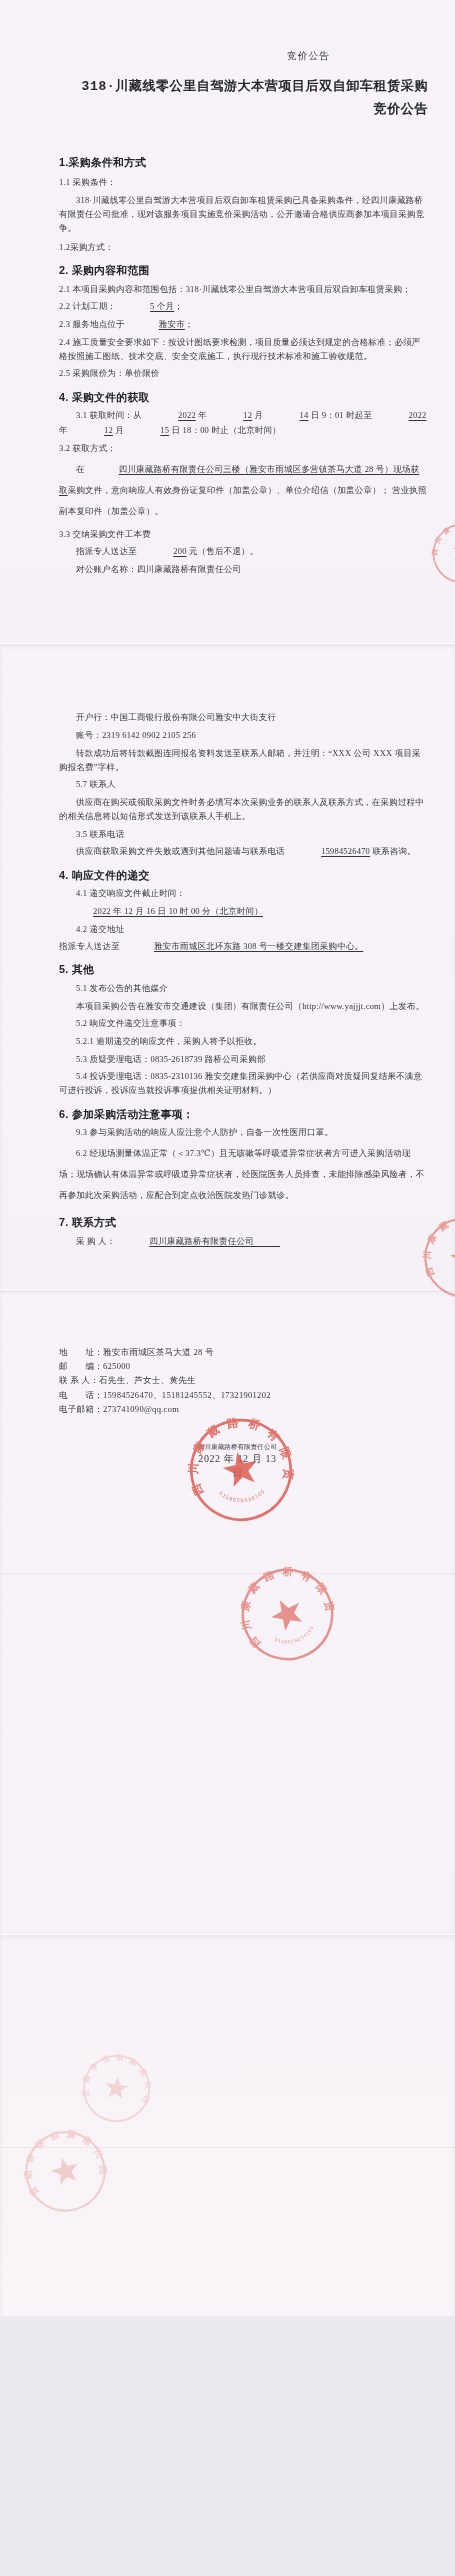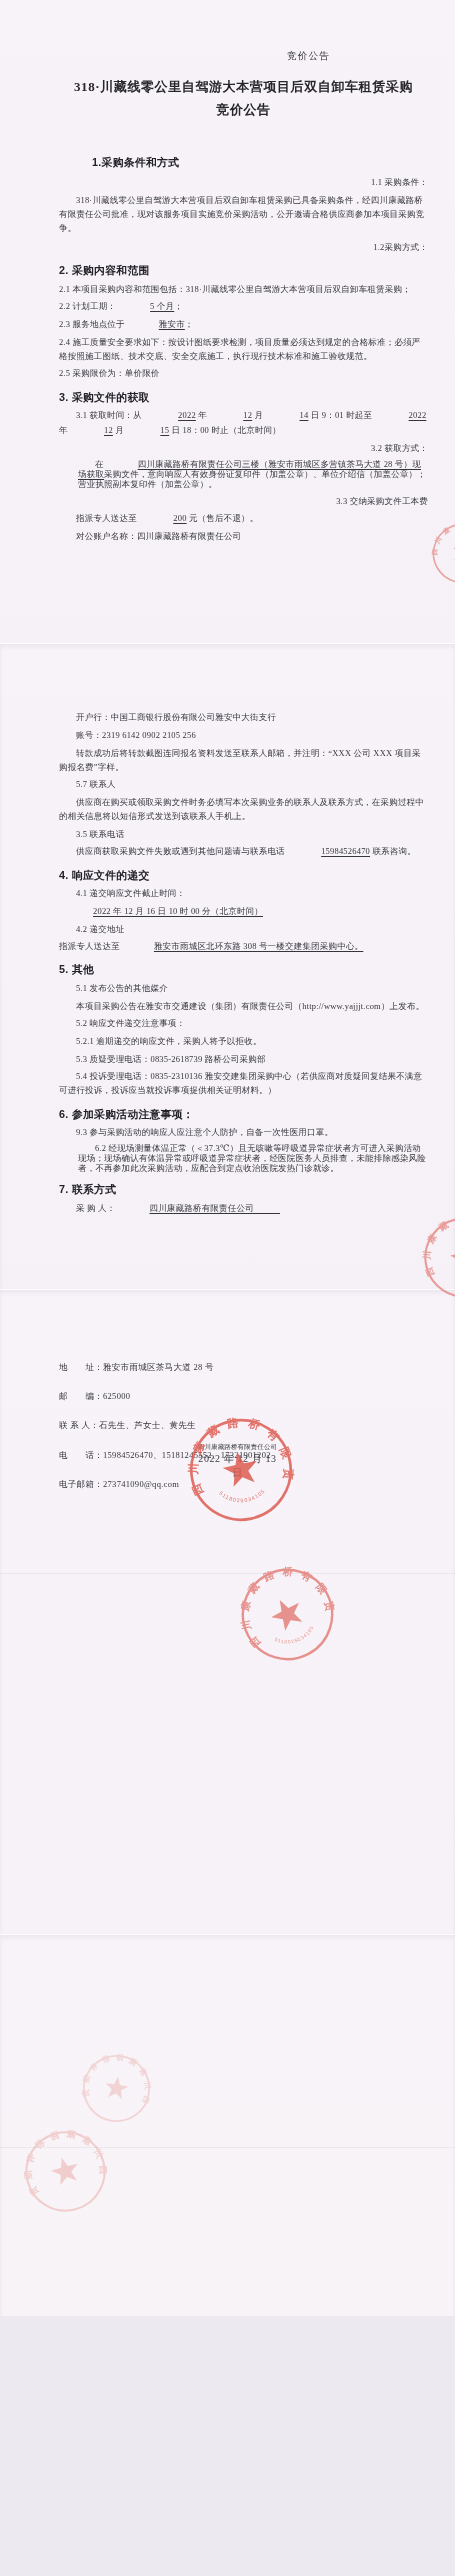--- a/index.html
+++ b/index.html
@@ -12,31 +12,31 @@
   
   .page{position:relative;box-sizing:border-box;padding:0 27px 0 59px;overflow:hidden;}
   .page-1{height:643px;padding-top:49px;background:linear-gradient(180deg,#f7f3f9 0%,#f5f1f7 100%);}
   .page-2{height:646px;padding-top:63px;background:linear-gradient(180deg,#f7f3f9 0%,#f5f1f7 100%);}
   .page-3{height:645px;padding-top:55px;background:linear-gradient(180deg,#f7f3f9 0%,#f6f2f7 100%);}
   .page-4{height:642px;background:linear-gradient(180deg,#f7f3f8 0%,#f8f4f6 100%);}
   .page + .page{border-top:1.7px solid #fdfcfe;box-shadow:inset 0 2.3px 4px rgba(128,112,140,.11);}
   
   .ln{margin:3.4px 0 0;font-size:8.5px;line-height:14.2px;letter-spacing:0.2px;}
   .kicker{margin:0;text-align:center;transform:translateX(65px);font-size:9.7px;letter-spacing:1.1px;}
-  .title{margin-top:13.7px;text-align:center;font-size:13px;line-height:19.4px;font-weight:700;
-         font-family:Liberation Serif, serif;letter-spacing:0.6px;color:#26262b;}
+  .title{margin-top:13.7px;text-align:right;font-size:13px;line-height:19.4px;font-weight:700;
+         font-family:Liberation Mono, monospace;letter-spacing:0.6px;color:#26262b;}
   .t2{margin-top:3.4px;}
   .head{margin-top:9px;font-size:10.8px;line-height:15.4px;font-weight:700;letter-spacing:0.3px;
         font-family:"Liberation Sans","DejaVu Sans",sans-serif;color:#222228;}
-  .head-top{margin-top:36px;margin-left:33px;}
-  .sub{margin-top:4.6px;text-align:right;}
+  .head-top{margin-top:36px;}
+  .sub{margin-top:4.6px;}
   .para{}
   .indent{text-indent:2em;}
-  .loose{line-height:10px;margin-left:19px;}
-  .contact{margin-top:15px;line-height:14.2px;letter-spacing:0.3px;font-family:Liberation Serif, serif;}
+  .loose{line-height:21px;}
+  .contact{margin-top:0;line-height:14.2px;letter-spacing:0.3px;font-family:Liberation Serif, serif;}
   .u{text-decoration:underline;text-underline-offset:2.3px;text-decoration-thickness:0.6px;padding-left:34px;}
   
   #overlay{position:absolute;inset:0;pointer-events:none;}
   .signature{position:absolute;left:192px;top:1443px;width:91px;text-align:center;color:#3a3a41;}
   .signature .co{font-size:6.5px;letter-spacing:0.1px;}
   .signature .dt{font-size:10px;letter-spacing:0.6px;}
   .stamp{position:absolute;--red:#dd574c;}
   .stamp .ring{fill:none;stroke:var(--red);stroke-width:5;}
   .stamp .ringtext{fill:var(--red);font-size:21px;font-weight:700;letter-spacing:2px;
                    font-family:"Liberation Sans","DejaVu Sans",sans-serif;}
@@ -65,21 +65,21 @@
         <p class="ln head head-top"><span>1.采购条件和方式</span></p>
         <p class="ln sub"><span>1.1 采购条件：</span></p>
         <p class="ln para indent"><span>318·川藏线零公里自驾游大本营项目后双自卸车租赁采购已具备采购条件，经四川康藏路桥有限责任公司批准，现对该服务项目实施竞价采购活动，公开邀请合格供应商参加本项目采购竞争。</span></p>
         <p class="ln sub"><span>1.2采购方式：</span></p>
         <p class="ln head"><span>2. 采购内容和范围</span></p>
         <p class="ln para"><span>2.1 本项目采购内容和范围包括：318·川藏线零公里自驾游大本营项目后双自卸车租赁采购；</span></p>
         <p class="ln para"><span>2.2 计划工期：</span><span class="u">5 个月</span><span>；</span></p>
         <p class="ln para"><span>2.3 服务地点位于</span><span class="u">雅安市</span><span>；</span></p>
         <p class="ln para"><span>2.4 施工质量安全要求如下：按设计图纸要求检测，项目质量必须达到规定的合格标准；必须严格按照施工图纸、技术交底、安全交底施工，执行现行技术标准和施工验收规范。</span></p>
         <p class="ln para"><span>2.5 采购限价为：单价限价</span></p>
-        <p class="ln head"><span>3. 采购文件的获取</span></p>
+        <p class="ln head"><span>4. 采购文件的获取</span></p>
         <p class="ln para indent"><span>3.1 获取时间：从 </span><span class="u">2022</span><span> 年 </span><span class="u">12</span><span> 月 </span><span class="u">14</span><span> 日 9：01 时起至 </span><span class="u">2022</span><span> 年 </span><span class="u">12</span><span> 月 </span><span class="u">15</span><span> 日 18：00 时止（北京时间）</span></p>
         <p class="ln sub"><span>3.2 获取方式：</span></p>
         <p class="ln para indent loose"><span>在</span><span class="u">四川康藏路桥有限责任公司三楼（雅安市雨城区多营镇茶马大道 28 号）现场获取</span><span>采购文件，意向响应人有效身份证复印件（加盖公章）、单位介绍信（加盖公章）； 营业执照副本复印件（加盖公章）。</span></p>
         <p class="ln sub"><span>3.3 交纳采购文件工本费</span></p>
         <p class="ln para indent"><span>指派专人送达至 </span><span class="u">200</span><span> 元（售后不退）。</span></p>
         <p class="ln para indent"><span>对公账户名称：四川康藏路桥有限责任公司</span></p>
       </section>
       <section class="page page-2">
         <p class="ln para indent"><span>开户行：中国工商银行股份有限公司雅安中大街支行</span></p>
         <p class="ln para indent"><span>账号：2319 6142 0902 2105 256</span></p>

